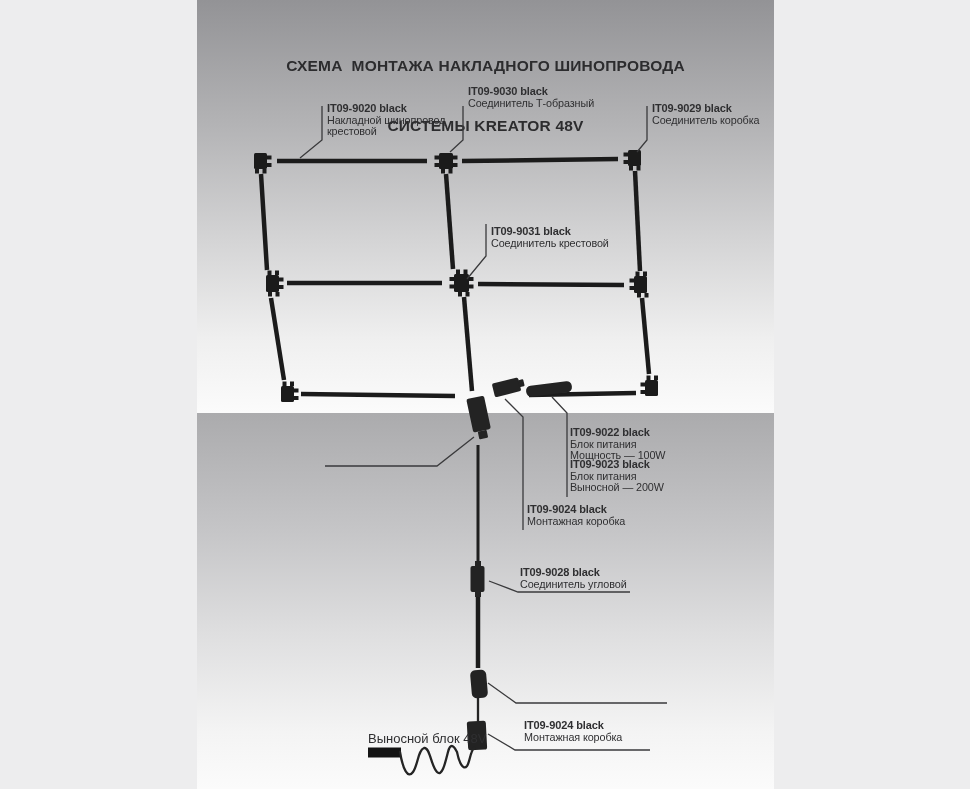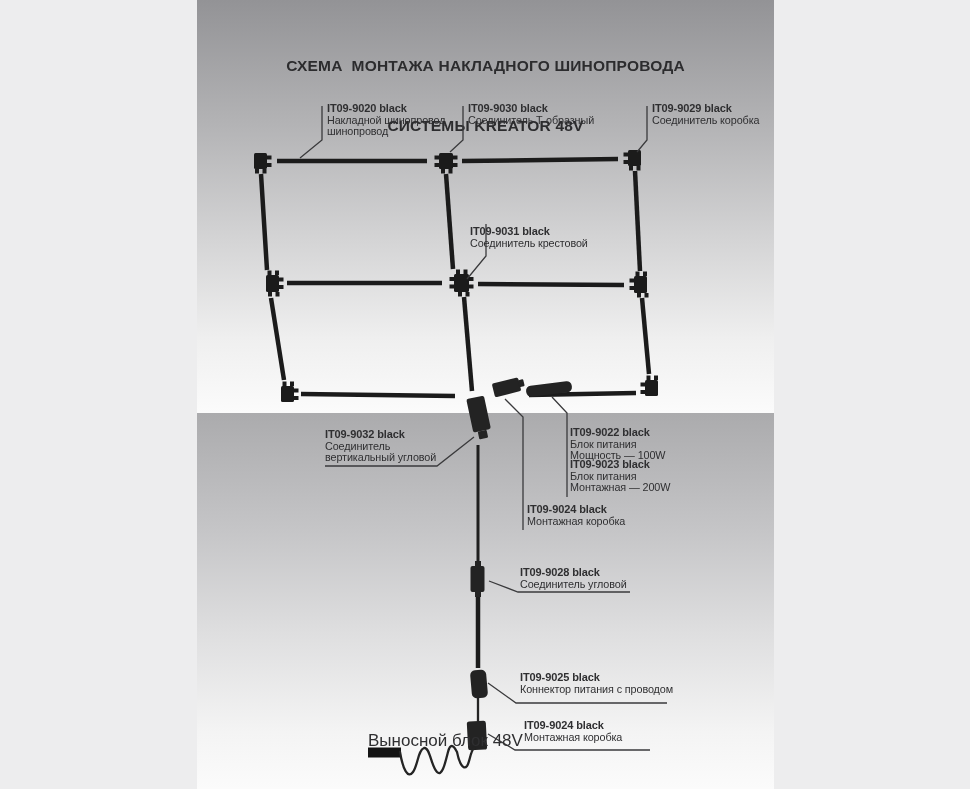--- a/index.html
+++ b/index.html
@@ -10,21 +10,21 @@
     background:linear-gradient(180deg,#939396 0%,#b3b3b5 30%,#d4d4d5 58%,#efefef 82%,#fbfbfb 100%);}
   .panel-bottom{position:absolute;left:0;top:413px;width:100%;height:376px;
     background:linear-gradient(180deg,#ababad 0%,#c4c4c6 30%,#dededf 58%,#f4f4f4 85%,#fbfbfb 100%);}
   svg.diagram{position:absolute;left:0;top:0;width:970px;height:789px;}
   .title{position:absolute;left:197px;top:16px;width:577px;text-align:center;
     color:#2c2c2e;font-weight:bold;font-size:15.5px;line-height:20px;
     letter-spacing:.2px;white-space:pre-wrap;}
   .lbl{position:absolute;color:#2f2f31;font-size:10.8px;line-height:11.5px;
        letter-spacing:-0.1px;white-space:nowrap;}
   .lbl .part{font-weight:bold;font-size:11px;}
-  .freetext{position:absolute;color:#2f2f31;font-size:17px;white-space:nowrap;}
+  .freetext{position:absolute;color:#2f2f31;font-size:13px;white-space:nowrap;}
   .ln{stroke:#1b1b1b;stroke-width:4.5;fill:none;}
   .thin{stroke:#1f1f1f;stroke-width:3;fill:none;}
   .wire{stroke:#242424;stroke-width:2.3;fill:none;stroke-linecap:round;}
   .leader{stroke:#3a3a3c;stroke-width:1.3;fill:none;}
   .cn{fill:#1b1b1b;}
   .cmp{fill:#232323;}
 </style>
 </head>
 <body>
 
@@ -153,60 +153,51 @@
       <polyline class="leader" points="505,399 523,417 523,530"></polyline>
       <polyline class="leader" points="489,581 518,592 630,592"></polyline>
       <polyline class="leader" points="488,683 516,703 667,703"></polyline>
       <polyline class="leader" points="488,734 515,750 650,750"></polyline>
     </g>
   </svg>
 
   <div class="lbl" style="left:327px;top:103px">
     <div class="part">IT09-9020 black</div>
     <div>Накладной шинопровод</div>
-    <div>шинопровод</div>
-  </div>
-  <div class="lbl" style="left:468px;top:103px">
+    <div>крестовой</div>
+  </div>
+  <div class="lbl" style="left:468px;top:86px">
     <div class="part">IT09-9030 black</div>
     <div>Соединитель Т-образный</div>
   </div>
   <div class="lbl" style="left:652px;top:103px">
     <div class="part">IT09-9029 black</div>
     <div>Соединитель коробка</div>
   </div>
-  <div class="lbl" style="left:470px;top:226px">
+  <div class="lbl" style="left:491px;top:226px">
     <div class="part">IT09-9031 black</div>
     <div>Соединитель крестовой</div>
-  </div>
-  <div class="lbl" style="left:325px;top:429px">
-    <div class="part">IT09-9032 black</div>
-    <div>Соединитель</div>
-    <div>вертикальный угловой</div>
   </div>
   <div class="lbl" style="left:570px;top:427px">
     <div class="part">IT09-9022 black</div>
     <div>Блок питания</div>
     <div>Мощность — 100W</div>
   </div>
   <div class="lbl" style="left:570px;top:459px">
     <div class="part">IT09-9023 black</div>
     <div>Блок питания</div>
-    <div>Монтажная — 200W</div>
+    <div>Выносной — 200W</div>
   </div>
   <div class="lbl" style="left:527px;top:504px">
     <div class="part">IT09-9024 black</div>
     <div>Монтажная коробка</div>
   </div>
   <div class="lbl" style="left:520px;top:567px">
     <div class="part">IT09-9028 black</div>
     <div>Соединитель угловой</div>
   </div>
-  <div class="lbl" style="left:520px;top:672px">
-    <div class="part">IT09-9025 black</div>
-    <div>Коннектор питания с проводом</div>
-  </div>
   <div class="lbl" style="left:524px;top:720px">
     <div class="part">IT09-9024 black</div>
     <div>Монтажная коробка</div>
   </div>
   <div class="freetext" style="left:368px;top:731px">Выносной блок 48V</div>
 
 </div>
 
 </body></html>

